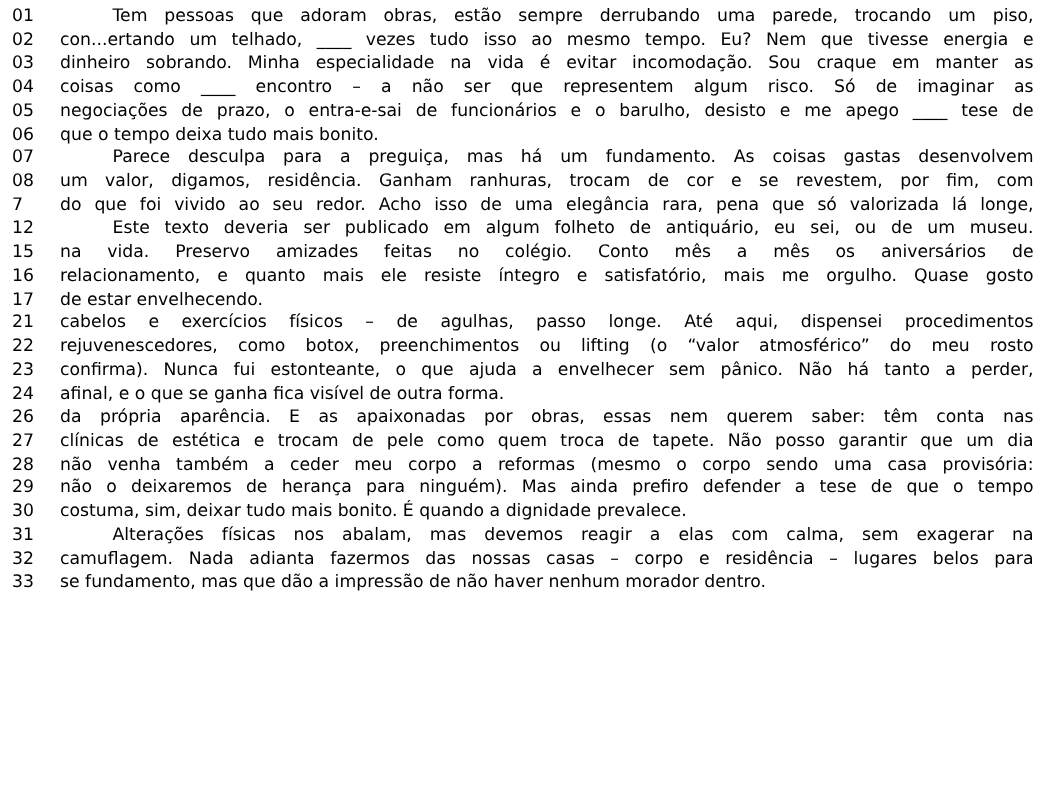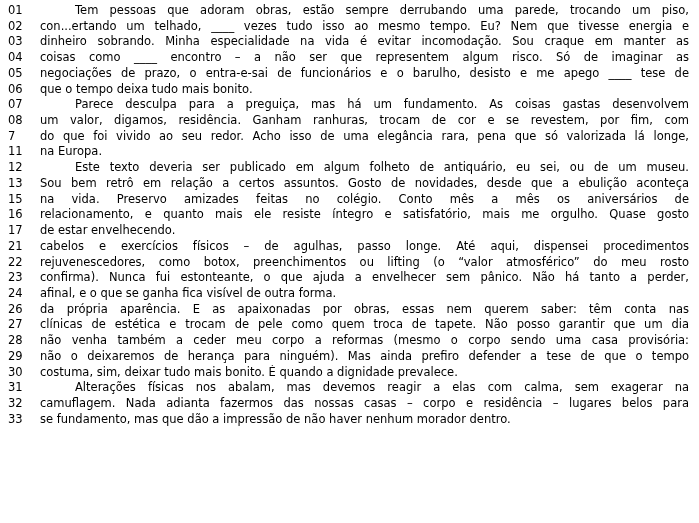--- a/index.html
+++ b/index.html
@@ -82,31 +82,23 @@
     <span class="txt">Parece desculpa para a preguiça, mas há um fundamento. As coisas gastas desenvolvem</span>
   </div>
       <div class="line">
     <span class="num">08</span>
     <span class="txt">um valor, digamos, residência. Ganham ranhuras, trocam de cor e se revestem, por fim, com</span>
   </div>
       <div class="line">
     <span class="num">7</span>
     <span class="txt">do que foi vivido ao seu redor. Acho isso de uma elegância rara, pena que só valorizada lá longe,</span>
   </div>
-      <div class="line p-end">
-    <span class="num">11</span>
-    <span class="txt">na Europa.</span>
-  </div>
       <div class="line p-start">
     <span class="num">12</span>
     <span class="txt">Este texto deveria ser publicado em algum folheto de antiquário, eu sei, ou de um museu.</span>
-  </div>
-      <div class="line">
-    <span class="num">13</span>
-    <span class="txt">Sou bem retrô em relação a certos assuntos. Gosto de novidades, desde que a ebulição aconteça</span>
   </div>
       <div class="line">
     <span class="num">15</span>
     <span class="txt">na vida. Preservo amizades feitas no colégio. Conto mês a mês os aniversários de</span>
   </div>
       <div class="line">
     <span class="num">16</span>
     <span class="txt">relacionamento, e quanto mais ele resiste íntegro e satisfatório, mais me orgulho. Quase gosto</span>
   </div>
       <div class="line p-end">

